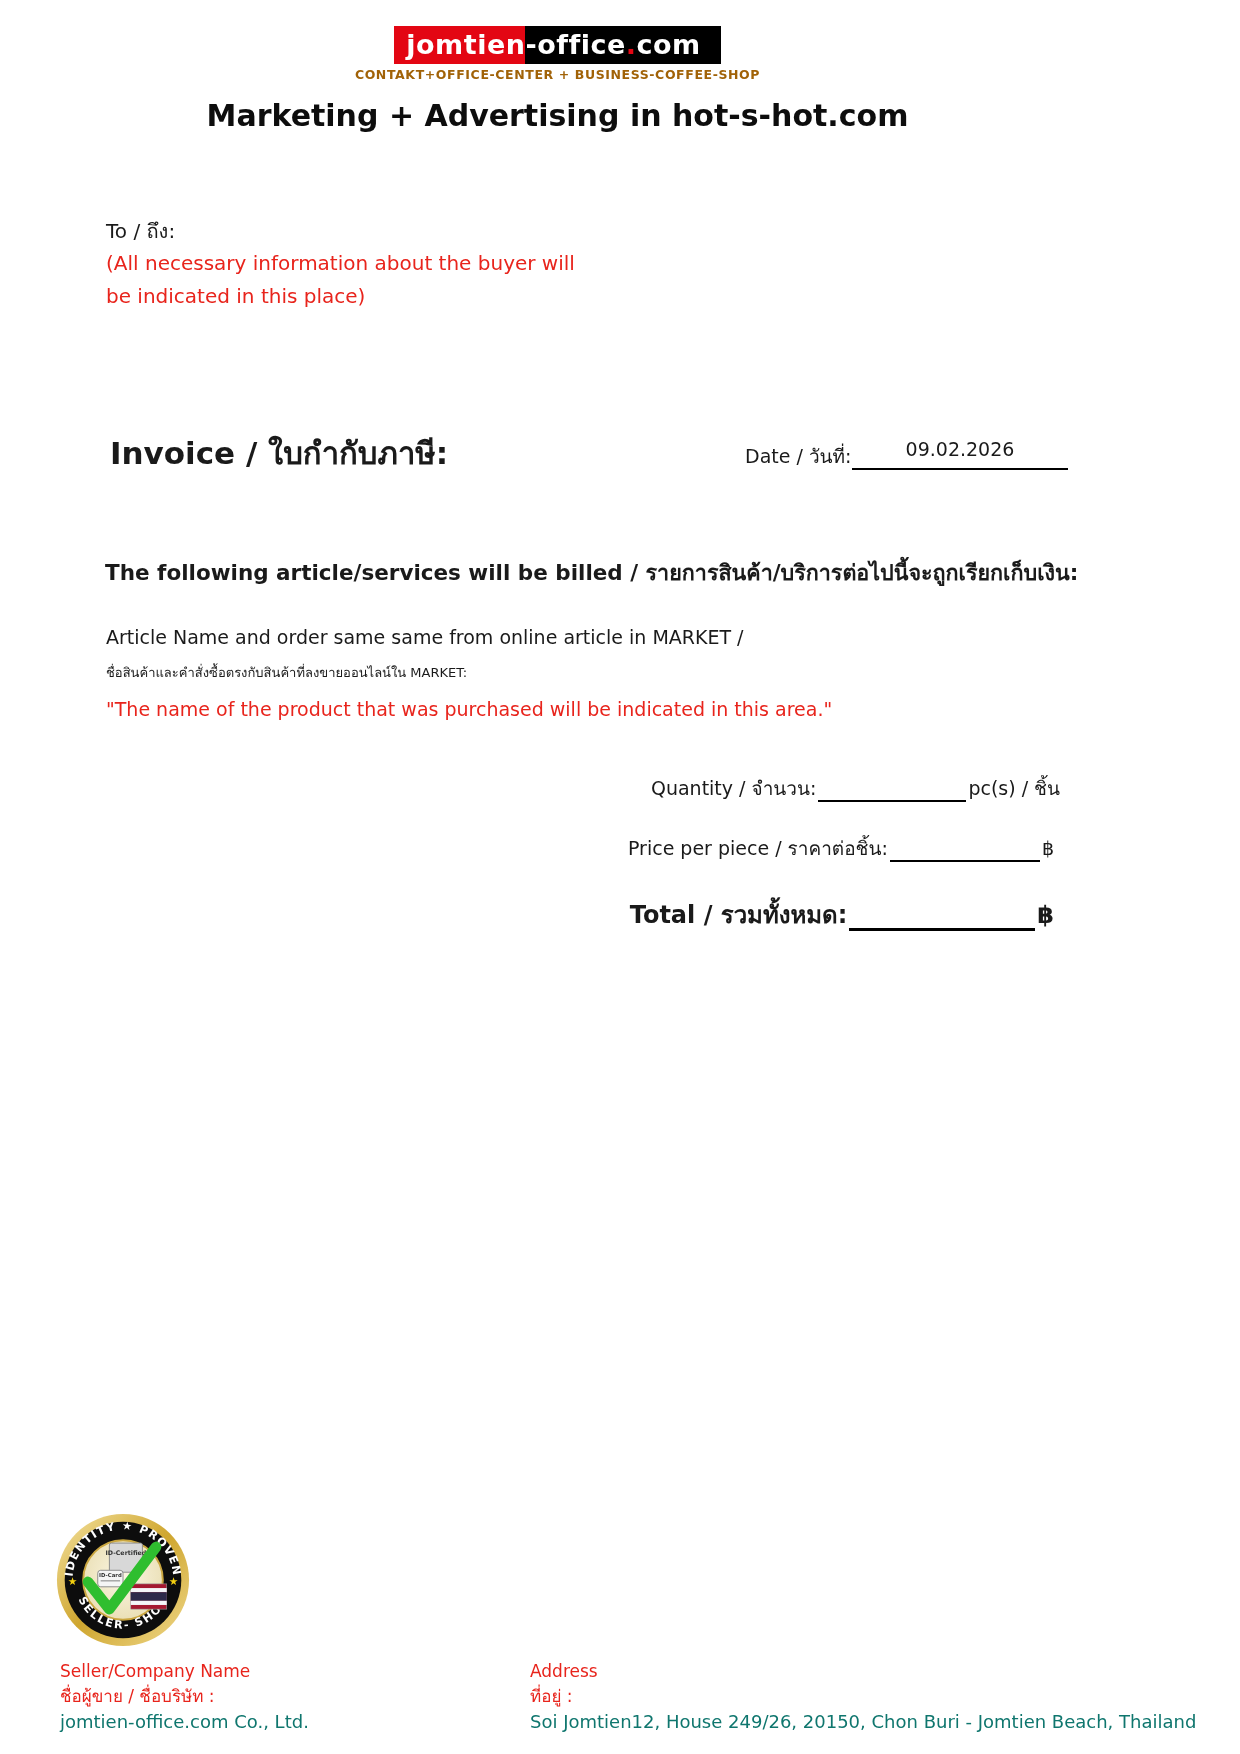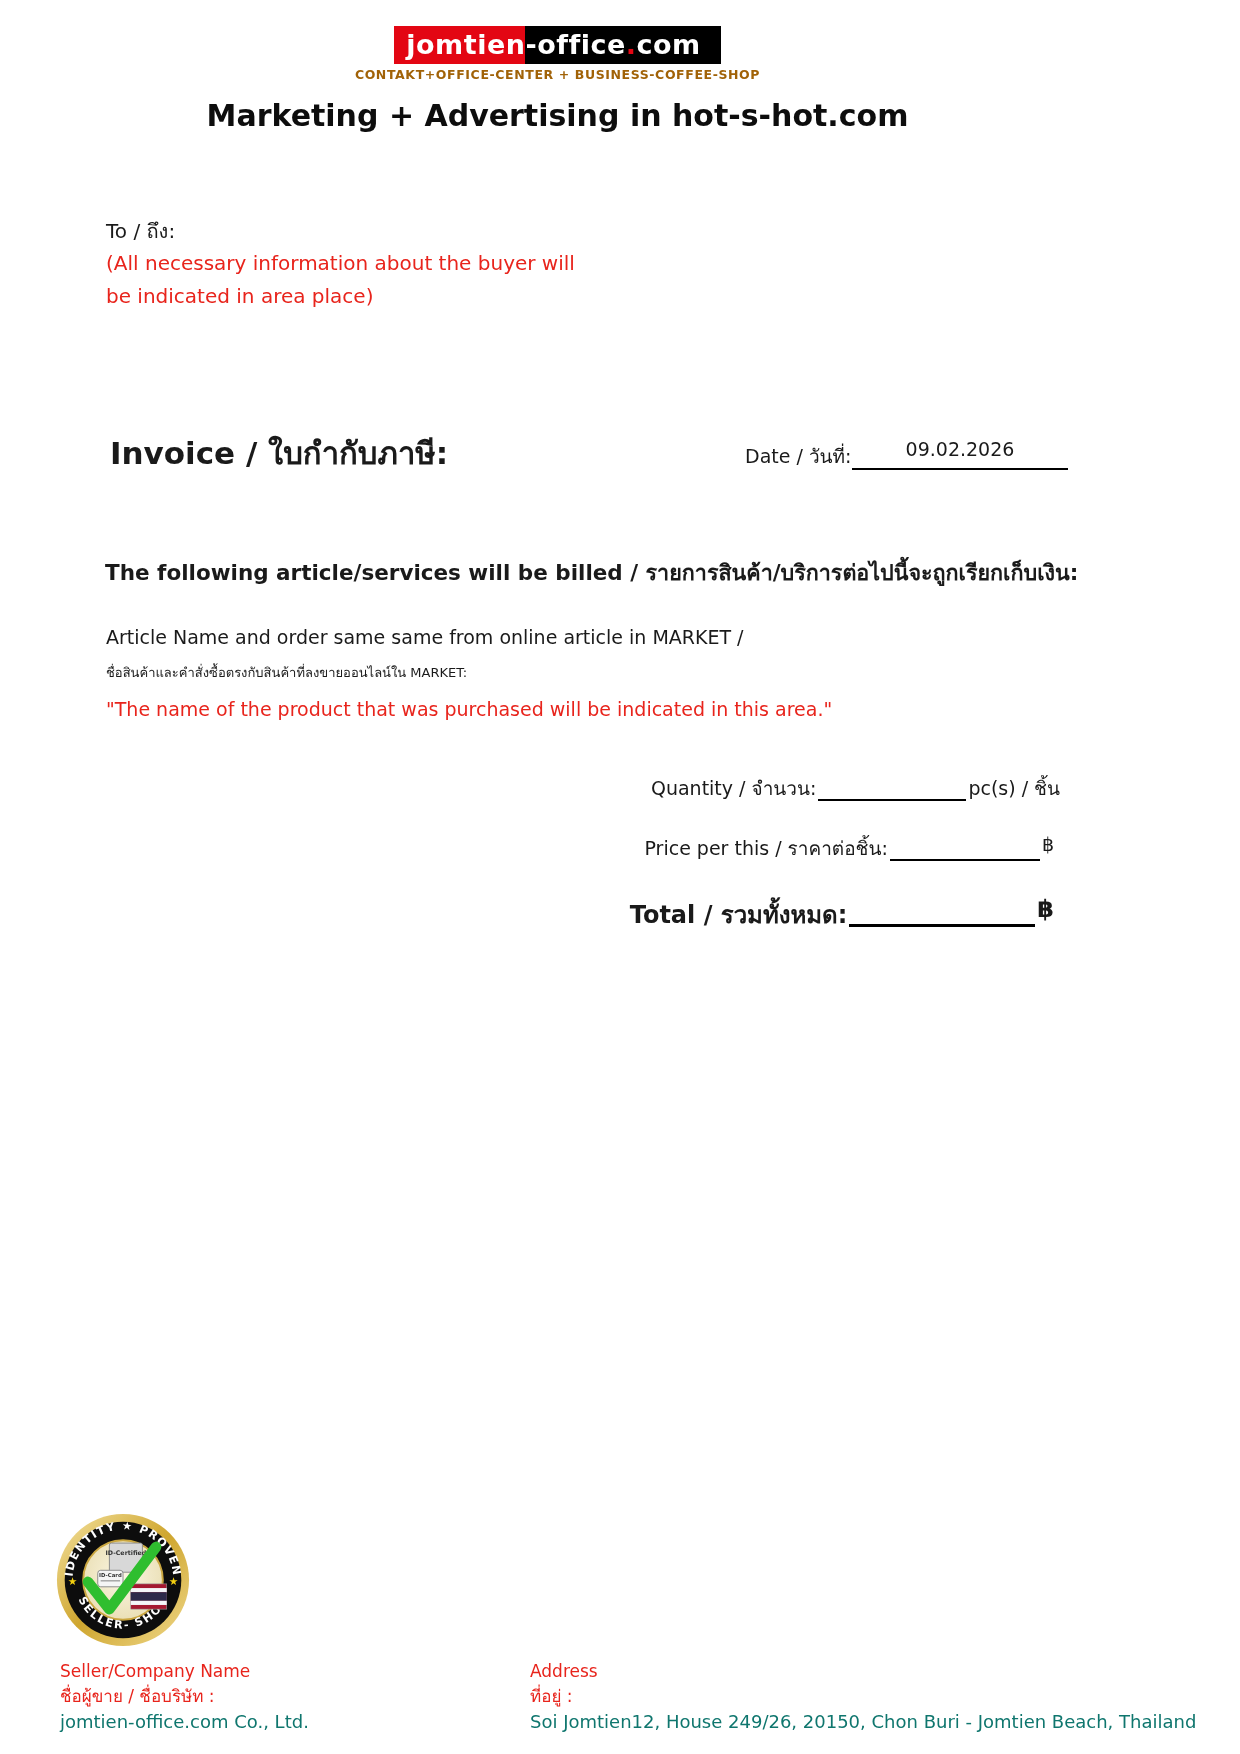--- a/index.html
+++ b/index.html
@@ -26,21 +26,21 @@
   .invoice-heading { position:absolute; left:110px; top:428px; font-size:31px; font-weight:bold; }
   .date-label { position:absolute; left:745px; top:441px; font-size:19px; }
   .date-line { position:absolute; left:852px; top:438px; width:216px; text-align:center; font-size:19px; border-bottom:2px solid #000; padding-bottom:8px; }
 
   
   .billing-heading { position:absolute; left:105px; top:555px; width:990px; font-size:21.5px; font-weight:bold; }
   .article-line1 { position:absolute; left:106px; top:626px; font-size:19px; }
   .article-line2 { position:absolute; left:106px; top:662px; font-size:13px; }
   .article-note { position:absolute; left:106px; top:698px; font-size:19px; }
 
-  .amount-row { position:absolute; display:flex; align-items:flex-start; gap:2px; font-size:19px; }
+  .amount-row { position:absolute; display:flex; align-items:center; gap:2px; font-size:19px; }
   .row-quantity { top:773px; right:180px; }
   .row-price { top:833px; right:186px; }
   .row-total { top:895px; right:186px; font-size:24px; font-weight:bold; }
   .blank { display:inline-block; border-bottom:2px solid #000; height:28px; }
   .blank-qty { width:148px; }
   .blank-price { width:150px; }
   .blank-total { width:186px; border-bottom-width:3px; height:32px; }
 
   
   .seal { position:absolute; left:55px; top:1512px; width:136px; height:136px; }
@@ -61,39 +61,39 @@
       <span class="logo-left">jomtien</span>
         <span class="logo-right"><span>-office</span><span class="logo-dot">.</span><span>com</span></span>
     </div>
     <div class="logo-tagline">CONTAKT+OFFICE-CENTER + BUSINESS-COFFEE-SHOP</div>
   </div>
 
   <div class="doc-title">Marketing + Advertising in hot-s-hot.com</div>
 
   <div class="to-label">To / ถึง:</div>
   <div class="to-note1 red">(All necessary information about the buyer will</div>
-  <div class="to-note2 red">be indicated in area place)</div>
+  <div class="to-note2 red">be indicated in this place)</div>
 
   <div class="invoice-heading">Invoice / ใบกำกับภาษี:</div>
   <div class="date-label">Date / วันที่:</div>
   <div class="date-line">09.02.2026</div>
 
   <div class="billing-heading">The following article/services will be billed / รายการสินค้า/บริการต่อไปนี้จะถูกเรียกเก็บเงิน:</div>
   <div class="article-line1">Article Name and order same same from online article in MARKET /</div>
   <div class="article-line2">ชื่อสินค้าและคำสั่งซื้อตรงกับสินค้าที่ลงขายออนไลน์ใน MARKET:</div>
   <div class="article-note red">"The name of the product that was purchased will be indicated in this area."</div>
 
   <div class="amount-row row-quantity">
     <span>Quantity / จำนวน:</span>
     <span class="blank blank-qty"></span>
     <span>pc(s) / ชิ้น</span>
   </div>
 
   <div class="amount-row row-price">
-    <span>Price per this / ราคาต่อชิ้น:</span>
+    <span>Price per piece / ราคาต่อชิ้น:</span>
     <span class="blank blank-price"></span>
     <span>฿</span>
   </div>
 
   <div class="amount-row row-total">
     <span>Total / รวมทั้งหมด:</span>
     <span class="blank blank-total"></span>
     <span>฿</span>
   </div>
 

